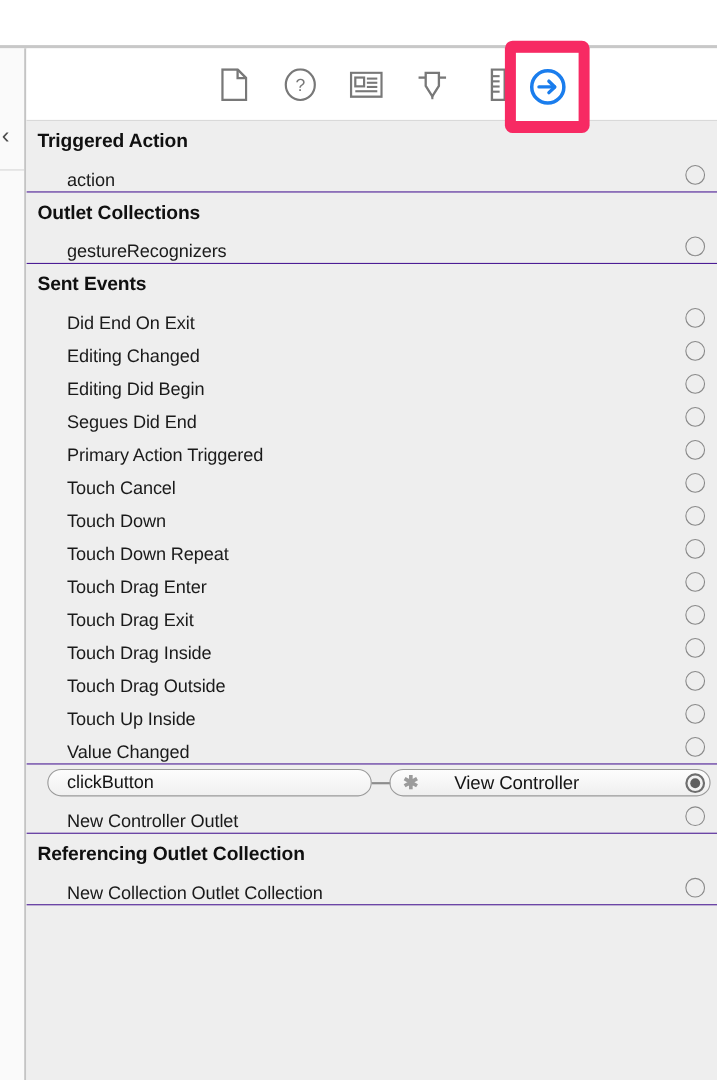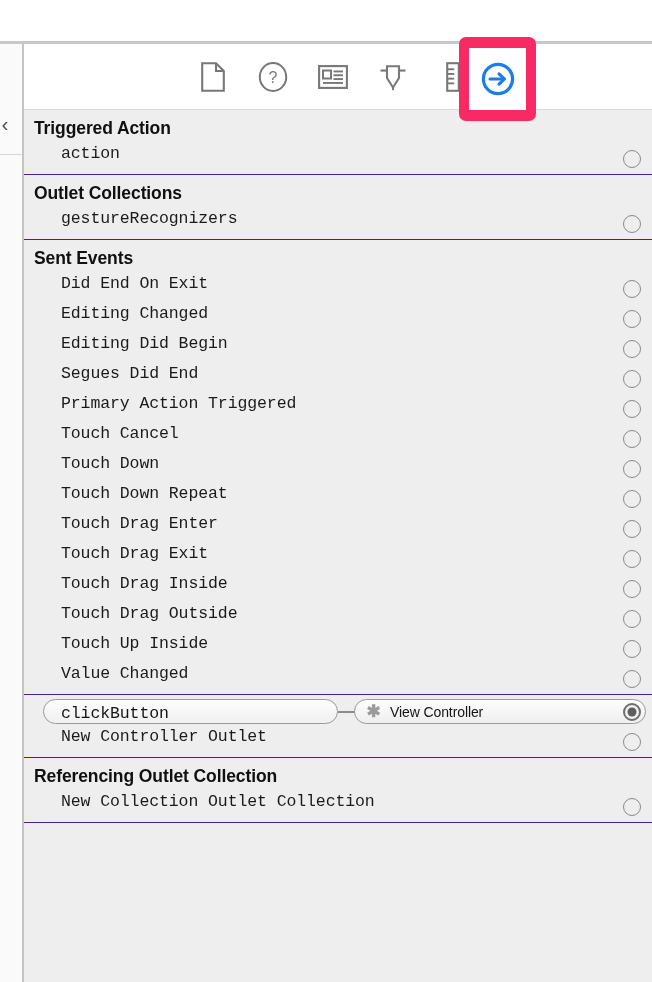--- a/index.html
+++ b/index.html
@@ -132,23 +132,22 @@
     font-weight: bold;
     color: #101010;
     padding: 8px 0 5px 10px;
     letter-spacing: -0.1px;
   }
 
   .row {
     position: relative;
     height: 30px;
     display: flex;
-    align-items: flex-start;
+    align-items: flex-end;
     padding-left: 37px;
-    font-family: Liberation Mono, monospace;
   }
   .row-label {
     font-size: 16.5px;
     color: #1a1a1a;
     letter-spacing: -0.1px;
     white-space: nowrap;
   }
   .conn-dot {
     position: absolute;
     right: 11px;
@@ -179,23 +178,22 @@
     height: 32px;
   }
   .outlet-pill-left {
     position: absolute;
     left: 19px; top: 4px;
     width: 295px; height: 25px;
     border: 1.4px solid #9a9a9a;
     border-radius: 13px;
     background: linear-gradient(#fdfdfd, #f0f0f0);
     display: flex;
-    align-items: flex-end;
+    align-items: center;
     padding-left: 17px;
-    font-family: Liberation Mono, monospace;
   }
   .outlet-pill-left .txt {
     font-size: 16.5px;
     color: #141414;
     letter-spacing: -0.1px;
   }
   .outlet-link {
     position: absolute;
     left: 314px; top: 16px;
     width: 17px; height: 2px;
@@ -215,23 +213,24 @@
   .outlet-x {
     width: 17px; height: 17px;
     margin-right: 8px;
     color: #9b9b9b;
     font-size: 17px;
     line-height: 17px;
     text-align: center;
     font-weight: bold;
   }
   .outlet-pill-right .txt {
-    font-size: 14px;
+    font-size: 17px;
     color: #141414;
     letter-spacing: -0.1px;
+    margin-left: 23px;
   }
   .outlet-pill-right .conn-dot {
     right: 4px;
   }
 
   .section-tail {
     height: 78px;
     background: #eeeeee;
   }
 </style>

